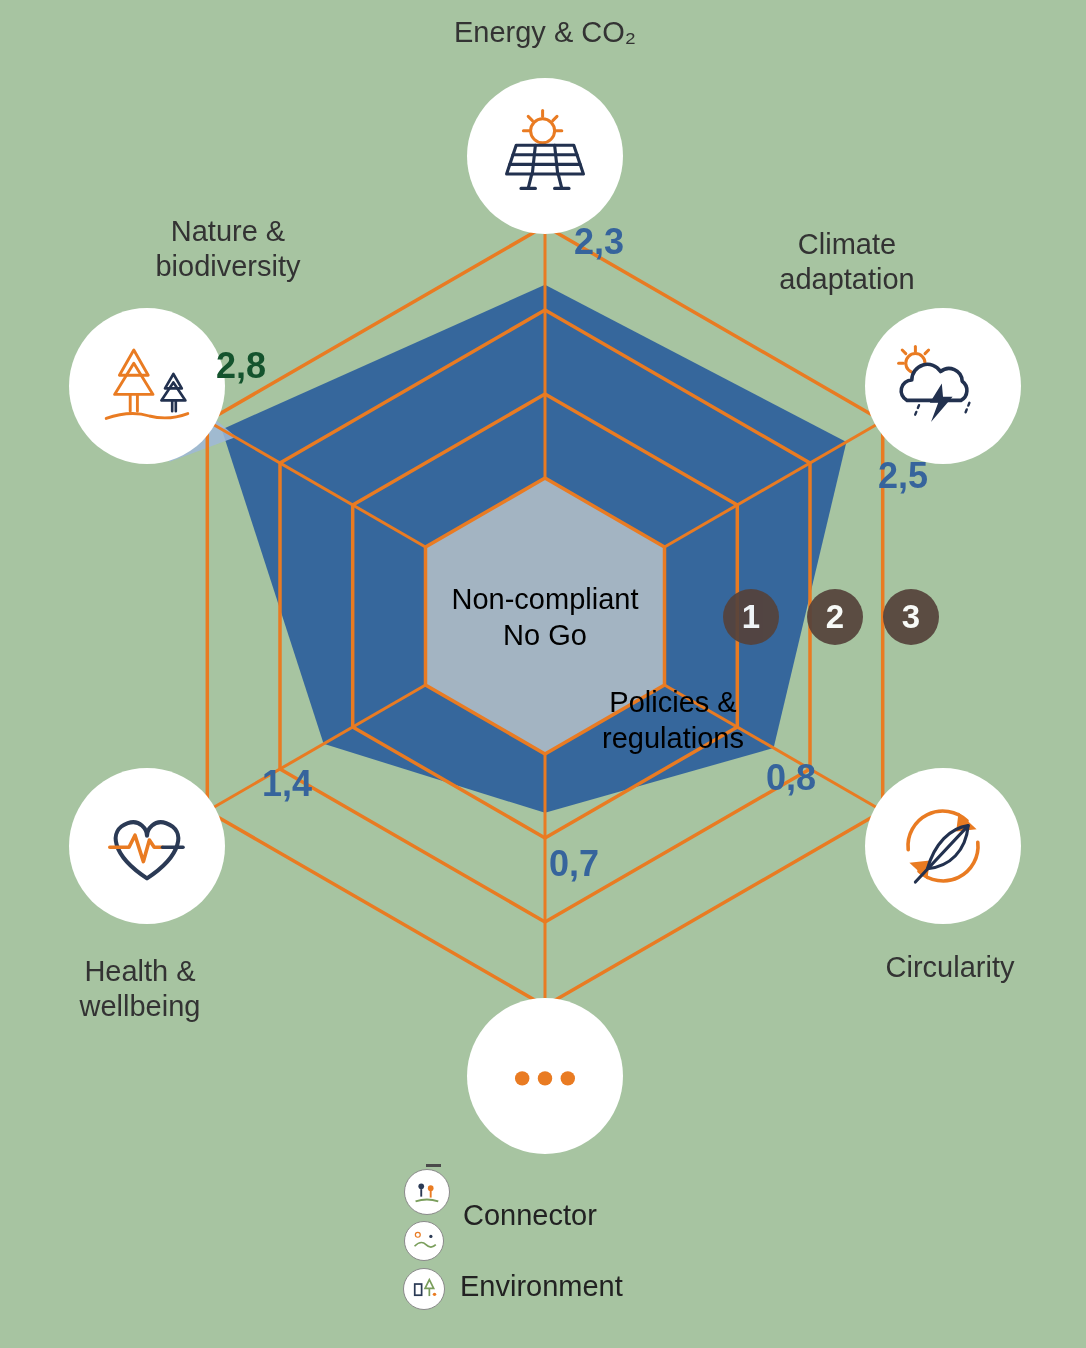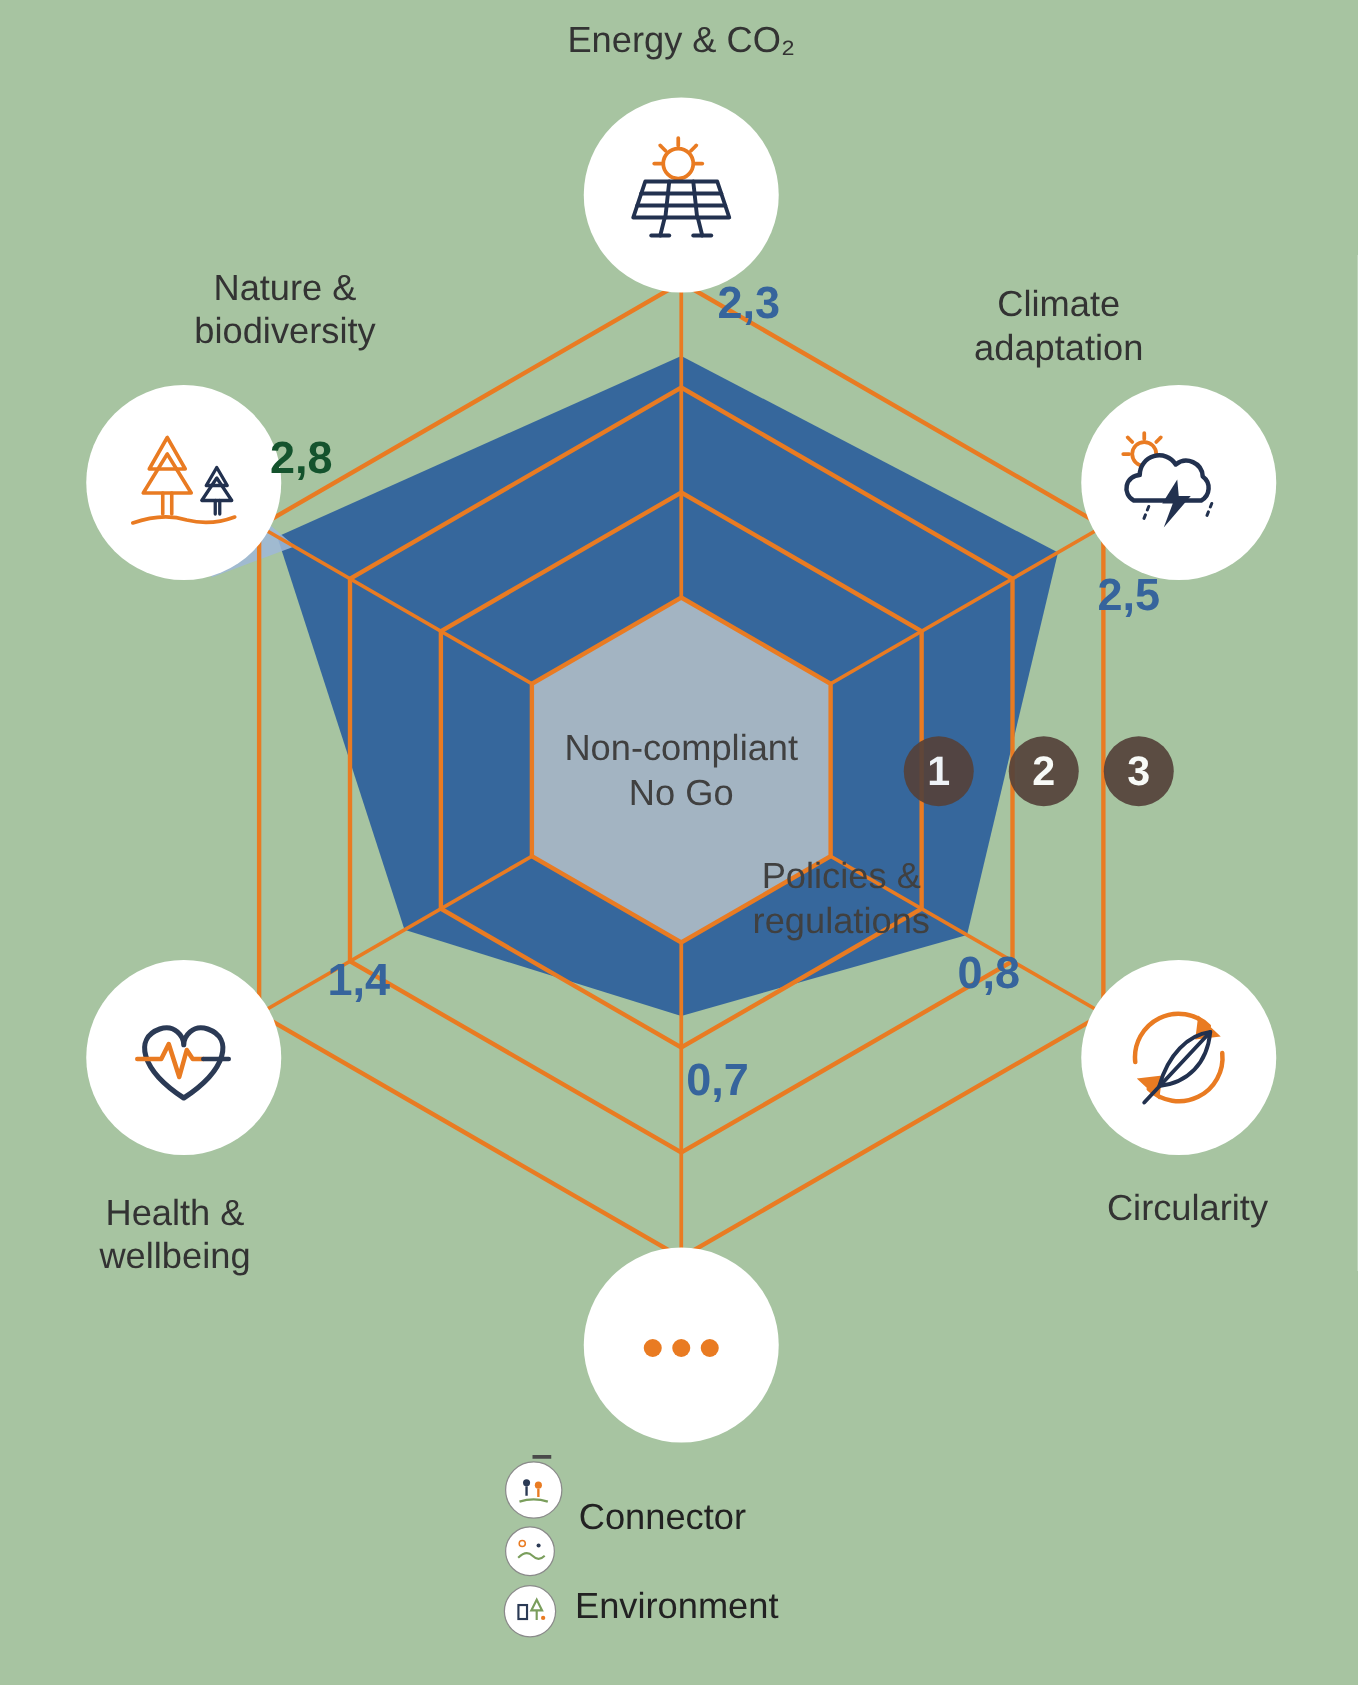--- a/index.html
+++ b/index.html
@@ -26,21 +26,21 @@
   .ring-badge{
     position:absolute; width:56px; height:56px; border-radius:50%;
     transform:translate(-50%,-50%); opacity:0.92;
     color:#ffffff; font-size:33px; font-weight:bold;
     display:flex; align-items:center; justify-content:center;
     background:#55423B;
   }
   .center-zone-label, .inner-axis-label{
     position:absolute; transform:translate(-50%,-50%);
     white-space:pre-line; text-align:center;
-    font-size:29px; color:#404040; line-height:1.25;
+    font-size:29px; color:#000000; line-height:1.25;
   }
   .legend-icon{
     position:absolute; border-radius:50%; background:#ffffff;
     border:1px solid #8a8a8a; box-sizing:border-box;
     display:flex; align-items:center; justify-content:center;
   }
   .legend-icon svg{width:86%; height:86%;}
   .legend-label{
     position:absolute; transform:translateY(-50%);
     font-size:29px; color:#222222;text-align:right;

